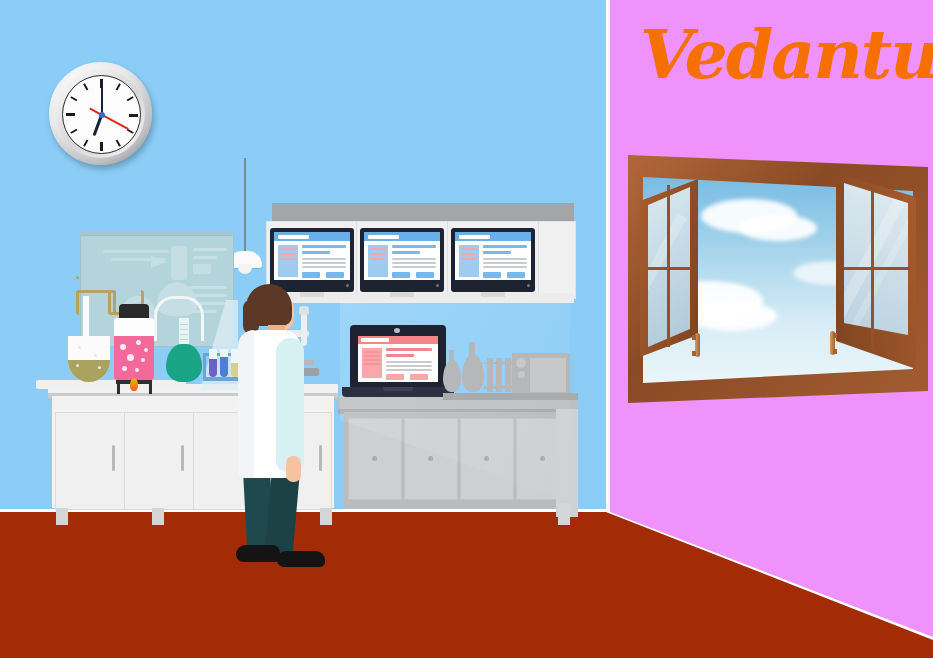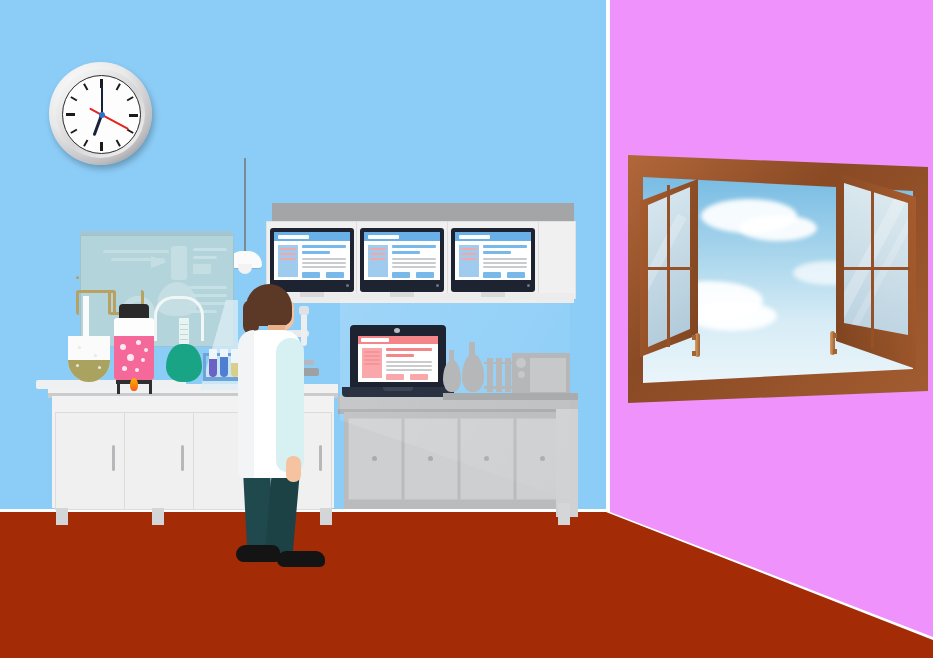--- a/index.html
+++ b/index.html
@@ -198,20 +198,21 @@
 <body>
 
 <div id="scene">
 
   <div class="wall-left"></div>
   <div class="wall-right"></div>
   <div class="wall-seam"></div>
   <div class="floor"></div>
 
   <div class="logo-wrap">
+    <div class="logo-word">Vedantu</div>
   </div>
 
   <div class="win">
     <div class="win-frame"></div>
     <div class="win-inner">
       <div class="cloud" style="left:58px;top:22px;width:96px;height:34px;"></div>
       <div class="cloud" style="left:96px;top:38px;width:78px;height:26px;"></div>
       <div class="cloud" style="left:10px;top:104px;width:110px;height:40px;"></div>
       <div class="cloud" style="left:44px;top:124px;width:90px;height:30px;"></div>
       <div class="cloud" style="left:150px;top:84px;width:72px;height:24px;opacity:.75;"></div>

